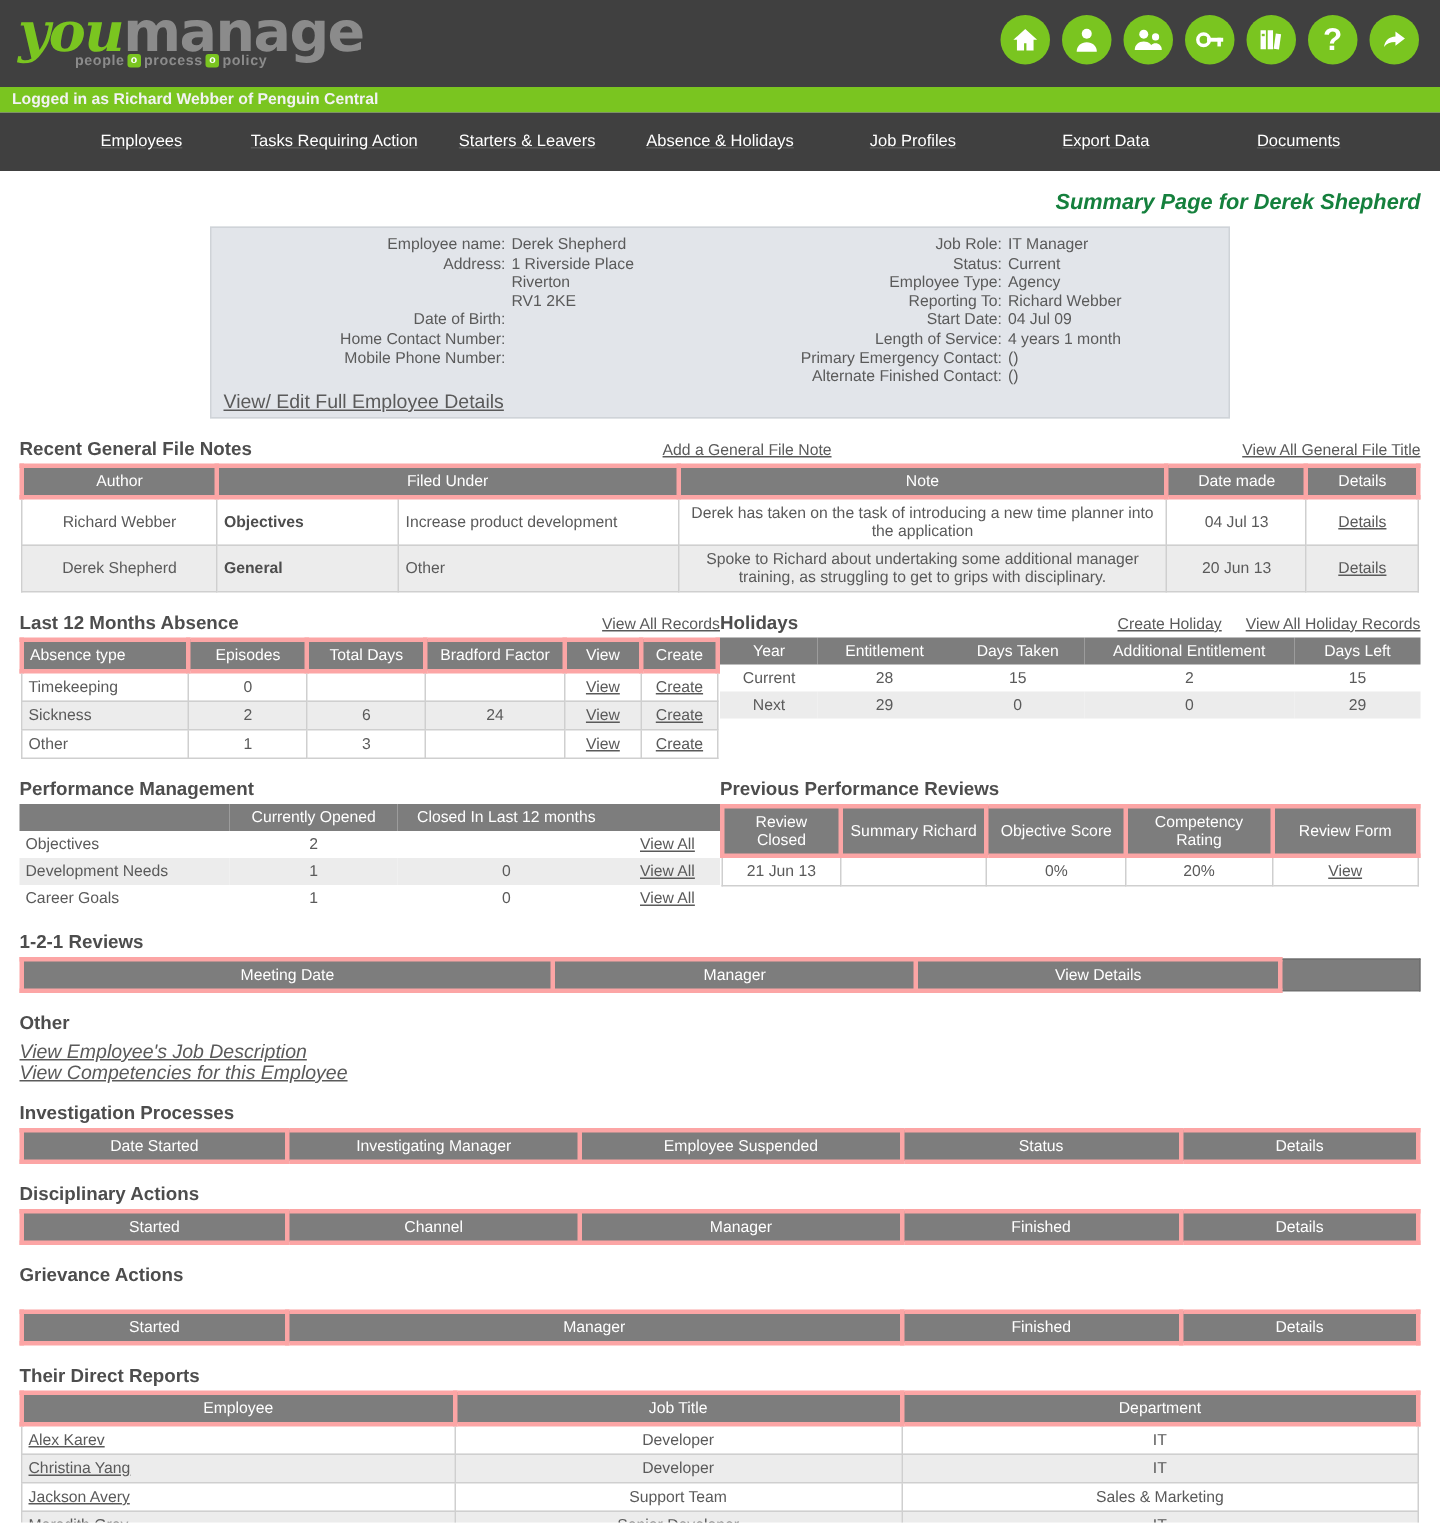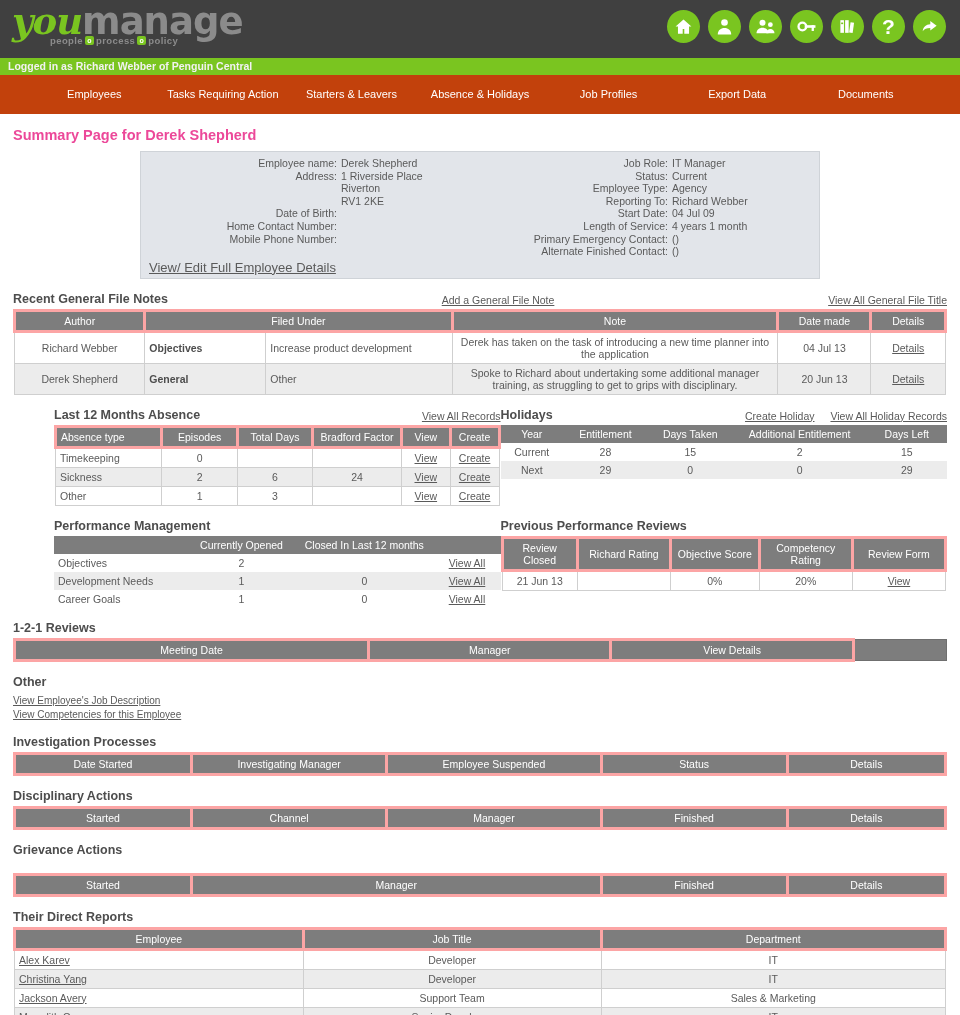--- a/index.html
+++ b/index.html
@@ -26,28 +26,28 @@
   .hicon { width:33px; height:33px; border-radius:50%; background:#7ac520;
            display:flex; align-items:center; justify-content:center; cursor:pointer; }
   .hicon svg { display:block; }
   .hicon .qm { color:#fff; font-weight:bold; font-size:21px; font-family:"Liberation Sans", sans-serif; line-height:1; }
 
   
   .loggedbar { height:17px; background:#7ac520; color:#f2f2f2; font-size:10.5px; font-weight:bold;
                line-height:17px; padding-left:8px; }
 
   
-  .nav { height:39px; background:#c2410c; display:flex; }
+  .nav { height:39px; background:#404040; display:flex;text-decoration:underline; }
   .nav-item { flex:1; color:#ffffff; font-size:11px; display:flex; align-items:center;
               justify-content:center; text-align:center; line-height:13px; cursor:pointer; }
   .nav-pad { width:30px; }
 
   
   .page { padding:0 13px; }
-  .page-title { text-align:left; color:#ec4899; font-size:14.5px; font-weight:bold; margin:13px 0 8px; }
+  .page-title { text-align:right; color:#15803d; font-size:14.5px; font-weight:bold; margin:13px 0 8px;font-style:italic; }
 
   
   .summary { background:#e2e5ea; border:1px solid #cfd3d8; margin:0 127px 0 127px;
              padding:5px 8px 3px 8px; position:relative; }
   .sumcols { display:flex;justify-content:flex-end; }
   .sumcol { width:50%; }
   .srow { display:flex; line-height:12.6px; font-size:10.5px; }
   .slabel { width:58%; text-align:right; padding-right:4px; color:#5a5a5a; }
   .sval { width:42%; text-align:left; color:#5a5a5a; }
   .slink { display:block; margin-top:2px; font-size:13px; }
@@ -65,24 +65,24 @@
        border:3px solid #fca5a5; }
   td { padding:3px 4px; text-align:center; border:1px solid #cfcfcf; color:#5a5a5a; }
   tr.alt td { background:#ececec; }
   .tbl-plain td, .tbl-plain th { border:none; }
   .tbl-plain th { border:none; }
   .tbl-plain tr.alt td { background:#ececec; }
   .tl { text-align:left; }
   .bold { font-weight:bold; color:#4d4d4d; }
   .hdr-empty { border:1px solid #6f6f6f; }
 
-  .two-col { display:flex; gap:0;margin-left:41px; }
+  .two-col { display:flex; gap:0; }
   .two-col > div { flex:1; min-width:0; }
 
-  .other-links a { display:block; line-height:14px; font-size:10px; }
+  .other-links a { display:block; line-height:14px; font-size:13px;font-style:italic; }
 
   
   .footer { display:flex; justify-content:center; align-items:center; gap:16px; margin-top:18px; }
   .tri-back { width:0; height:0; border-top:15px solid transparent; border-bottom:15px solid transparent;
               border-right:19px solid #7ac520; cursor:pointer; }
   .print-btn { width:28px; height:28px; border-radius:50%; background:#7ac520;
                display:flex; align-items:center; justify-content:center; cursor:pointer; }
 </style>
 </head>
 <body>
@@ -400,21 +400,21 @@
     </div>
 
     <div>
       <div class="sec-head">
         <div class="sec-title">Previous Performance Reviews</div>
       </div>
       <table>
         <thead>
             <tr>
           <th style="width:17%">Review Closed</th>
-          <th style="width:21%">Richard Rating</th>
+          <th style="width:21%">Summary Richard</th>
           <th style="width:20%">Objective Score</th>
           <th style="width:21%">Competency Rating</th>
           <th style="width:21%">Review Form</th>
         </tr>
           </thead>
         <tbody>
           <tr>
             <td>21 Jun 13</td>
             <td></td>
             <td>0%</td>

